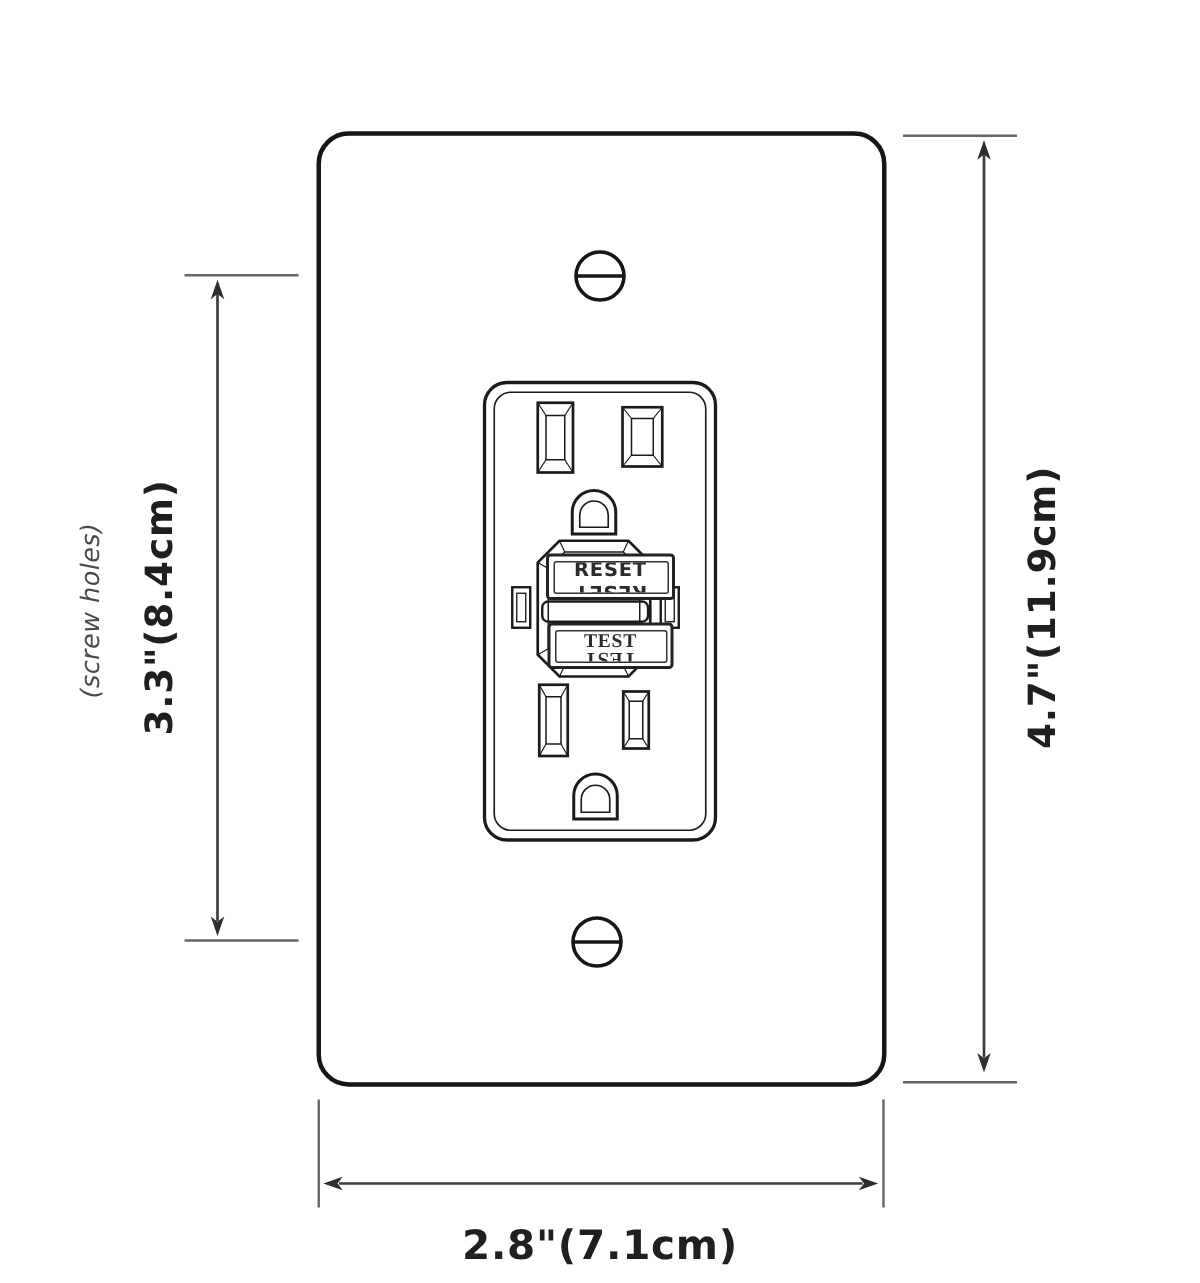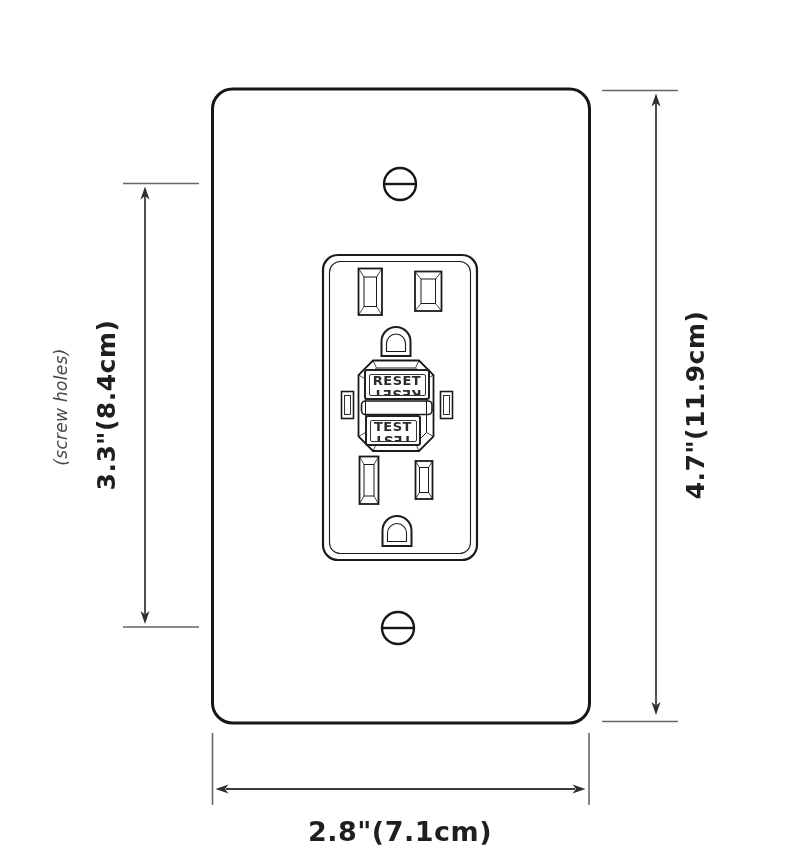--- a/index.html
+++ b/index.html
@@ -123,28 +123,28 @@
 
     <g>
       <line x1="212.5" y1="733" x2="212.5" y2="805" stroke="#666666" stroke-width="1.6"></line>
       <line x1="589" y1="733" x2="589" y2="805" stroke="#666666" stroke-width="1.6"></line>
       <line x1="226" y1="789" x2="575" y2="789" stroke="#3d3d3d" stroke-width="1.8"></line>
       <polygon points="215.5,789 228.5,784.5 225,789 228.5,793.5" fill="#2e2e2e"></polygon>
       <polygon points="585.5,789 572.5,784.5 576,789 572.5,793.5" fill="#2e2e2e"></polygon>
     </g>
   </svg>
 
-  <div class="press-btn" style="left:364px;top:369px;width:66px;height:31px;">
+  <div class="press-btn" style="left:364px;top:369px;width:86px;height:31px;">
     <div class="btn-inner">
       <span class="btn-text">RESET</span>
       <span class="btn-text mirrored">RESET</span>
     </div>
   </div>
 
-  <div class="press-btn" style="left:365px;top:415px;width:56px;height:31px;">
+  <div class="press-btn" style="left:365px;top:415px;width:84px;height:31px;font-family:Liberation Serif, serif;">
     <div class="btn-inner">
       <span class="btn-text">TEST</span>
       <span class="btn-text mirrored">TEST</span>
     </div>
   </div>
 
   <div class="lbl vert dim-note" style="left:61px;top:407px;">(screw holes)</div>
 
   <div class="lbl vert dim-value" style="left:106px;top:405px;">3.3"(8.4cm)</div>
 

